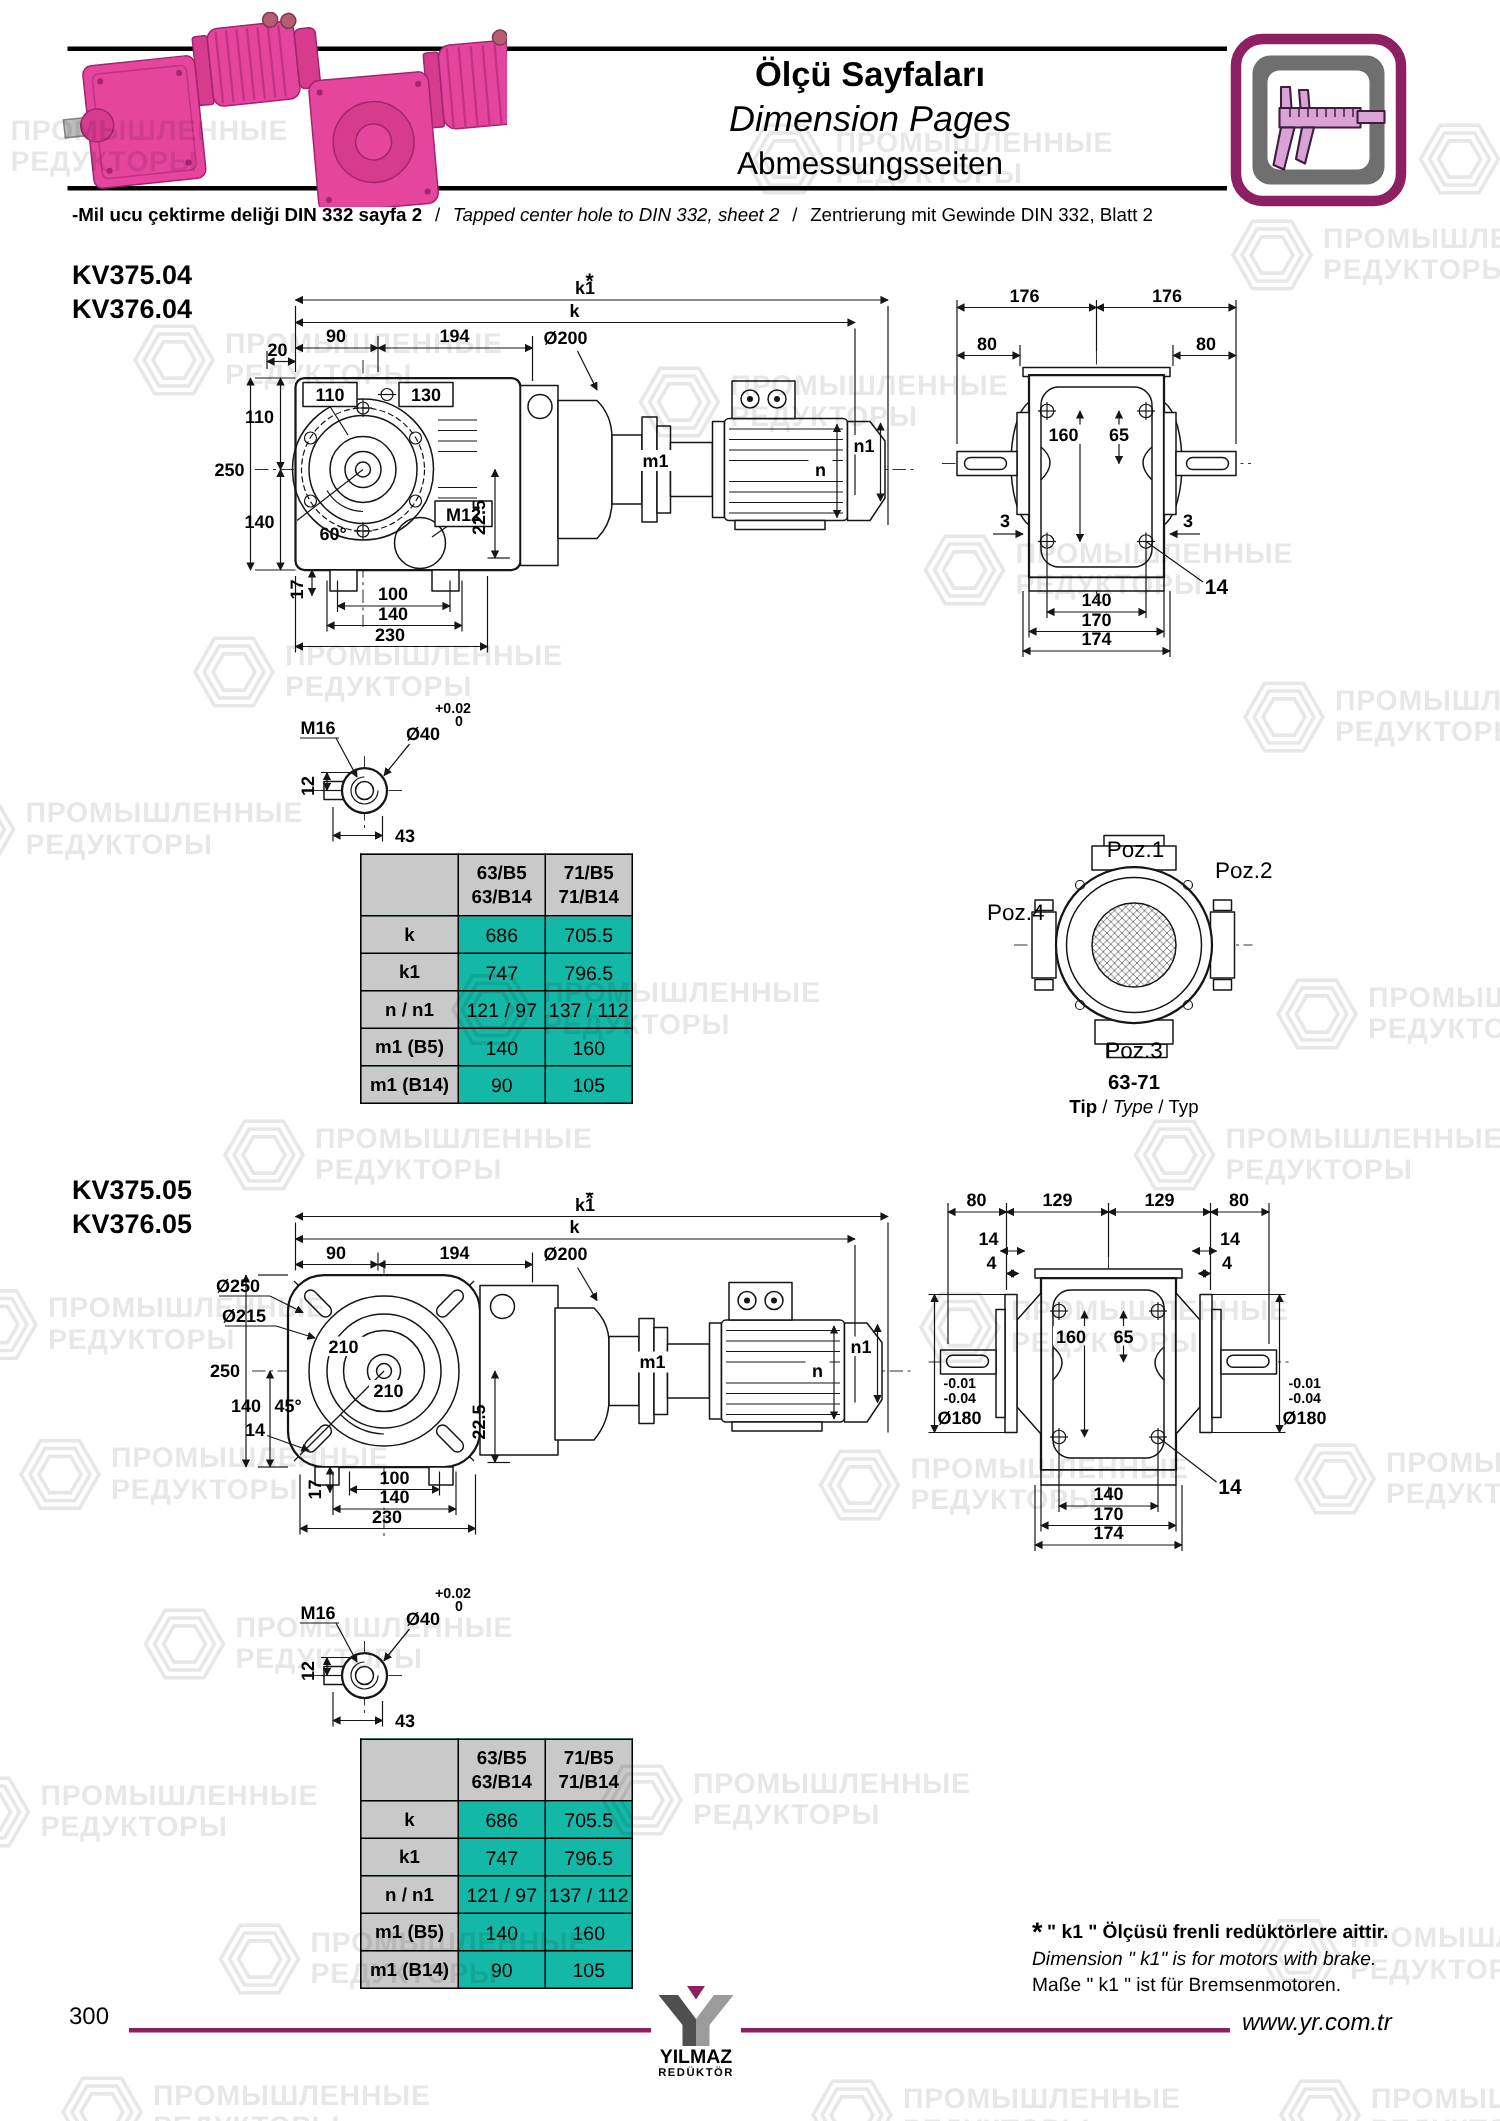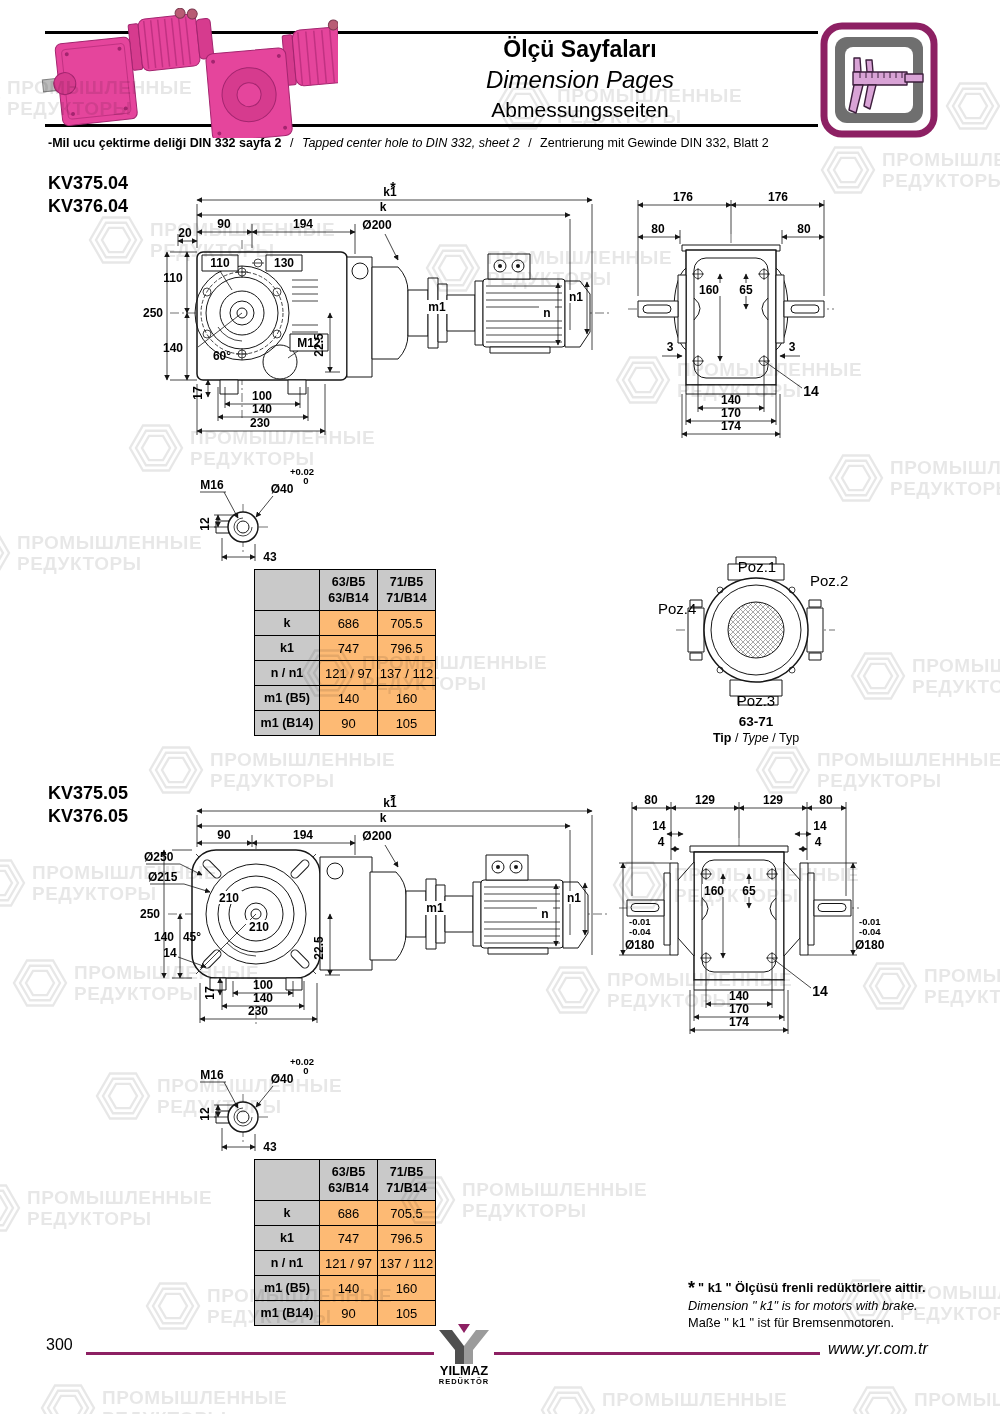--- a/index.html
+++ b/index.html
@@ -27,21 +27,21 @@
   .o2{fill:none;stroke:#161616;stroke-width:1;}
   .d{stroke:#161616;stroke-width:.8;fill:none;}
   .cl{stroke:#333;stroke-width:.7;fill:none;stroke-dasharray:9 3 2 3;}
   .dl{font:bold 12px "Liberation Sans",sans-serif;fill:#000;text-anchor:middle;}
   .dls{font:bold 9.5px "Liberation Sans",sans-serif;fill:#000;text-anchor:middle;}
   .dlb{font:bold 14px "Liberation Sans",sans-serif;fill:#000;text-anchor:middle;}
   .st{text-anchor:start;}
   .chip{fill:#fff;stroke:none;}
   .drw{position:absolute;z-index:2;}
   
-  table.dims{position:absolute;left:240px;border-collapse:collapse;z-index:2;background:#fdba74;margin-left:14px;}
+  table.dims{position:absolute;left:240px;border-collapse:collapse;z-index:2;background:#14b8a6;}
   table.dims td,table.dims th{border:1.5px solid #000;text-align:center;padding:0;}
   table.dims th{background:#c9c9c9;font-weight:bold;font-size:12.5px;}
   table.dims td{font-size:13px;height:24px;}
   table.dims .c1{width:64px;}
   table.dims .c2{width:57px;}
   table.dims .c3{width:57px;}
   table.dims .hr{height:40px;line-height:16px;}
   
   .tb-head{position:absolute;left:640px;top:494px;width:232px;text-align:center;z-index:2;}
   .tb-head .a{font-size:13.5px;font-weight:bold;}

